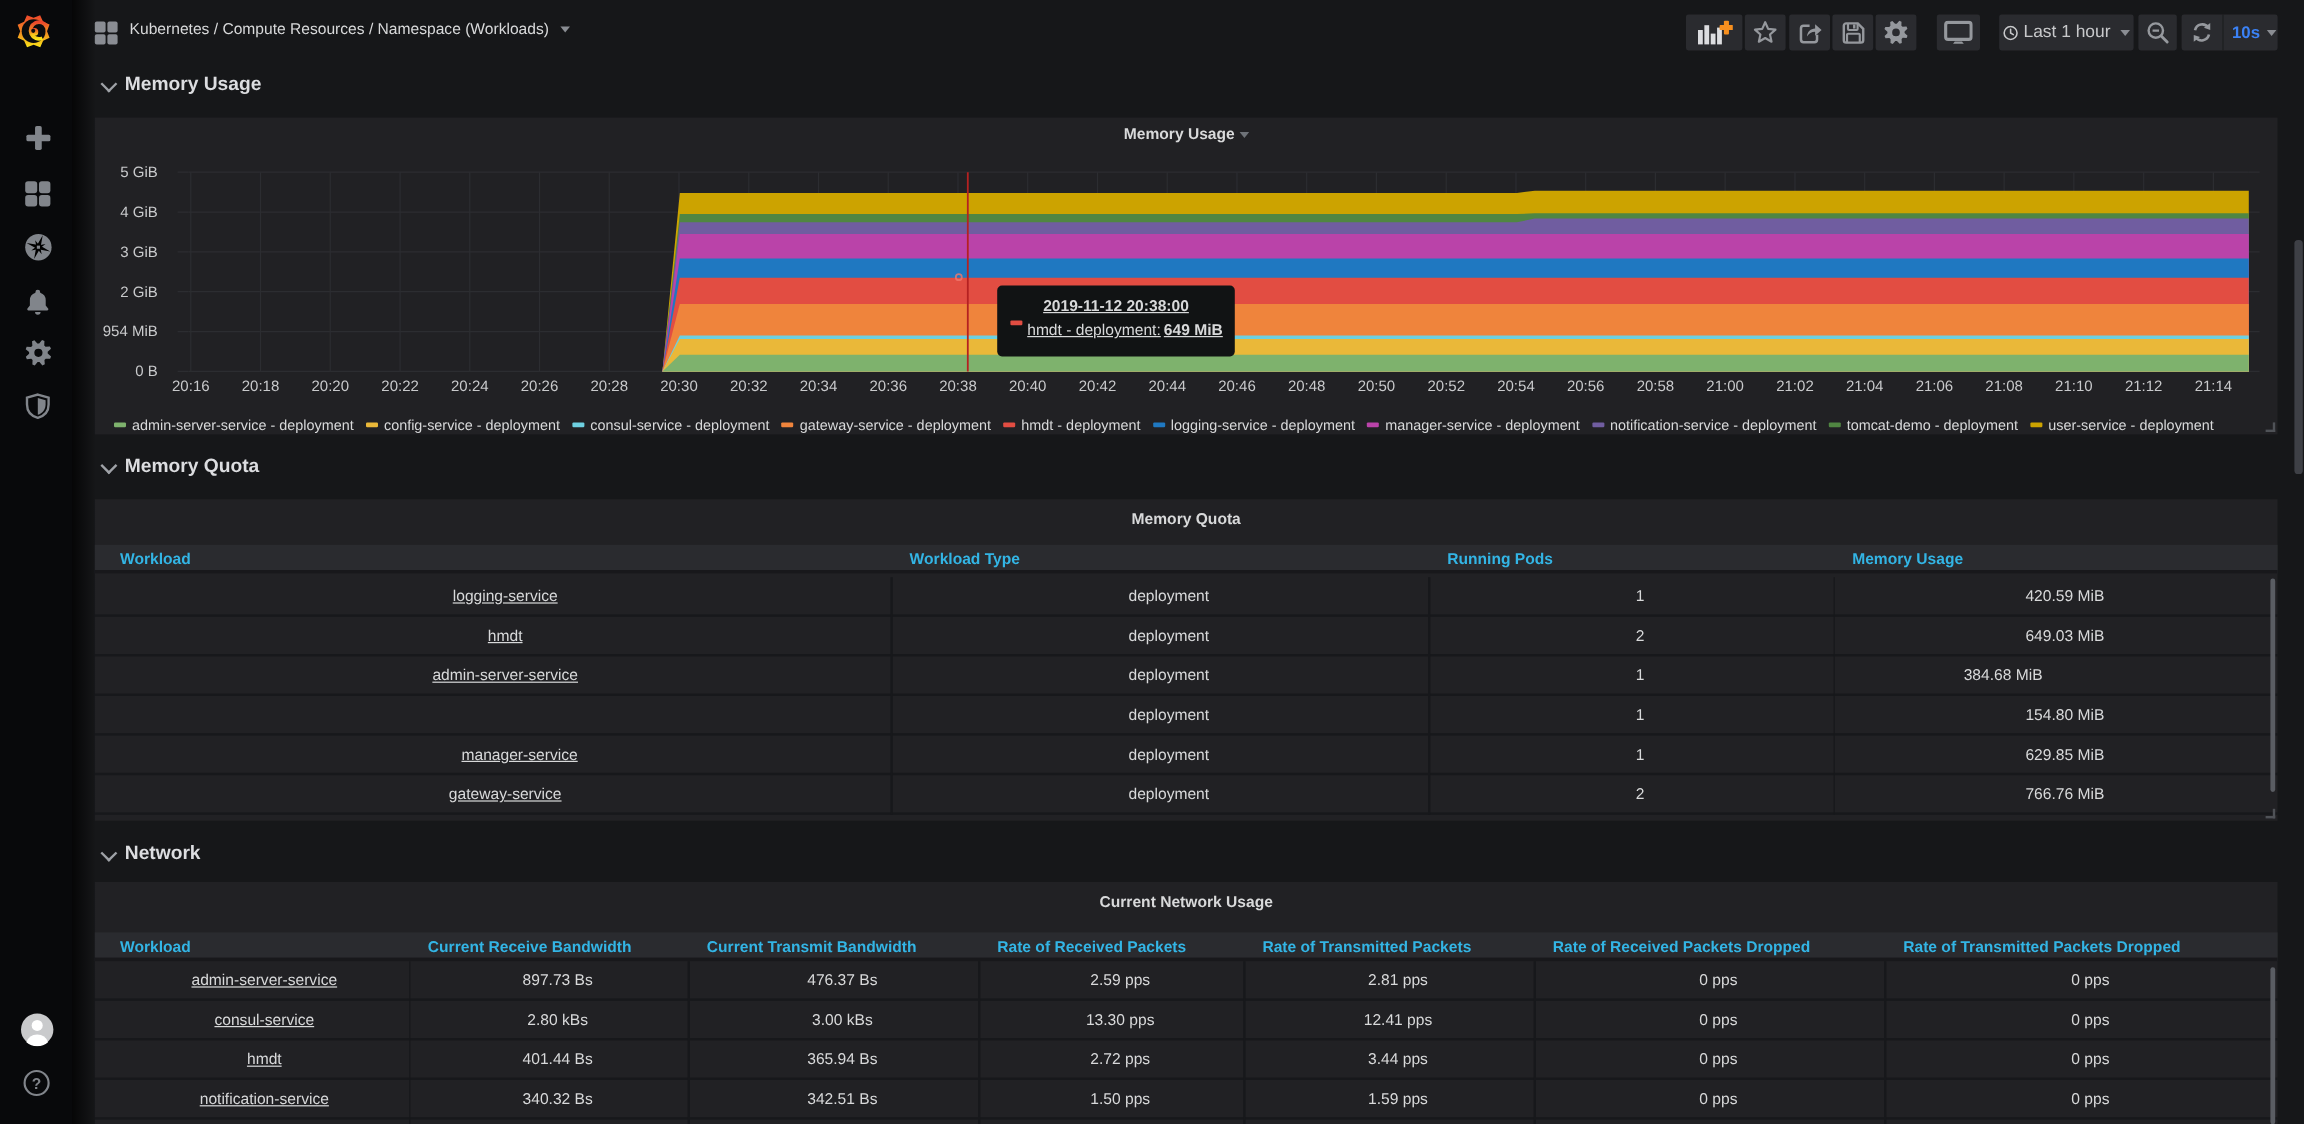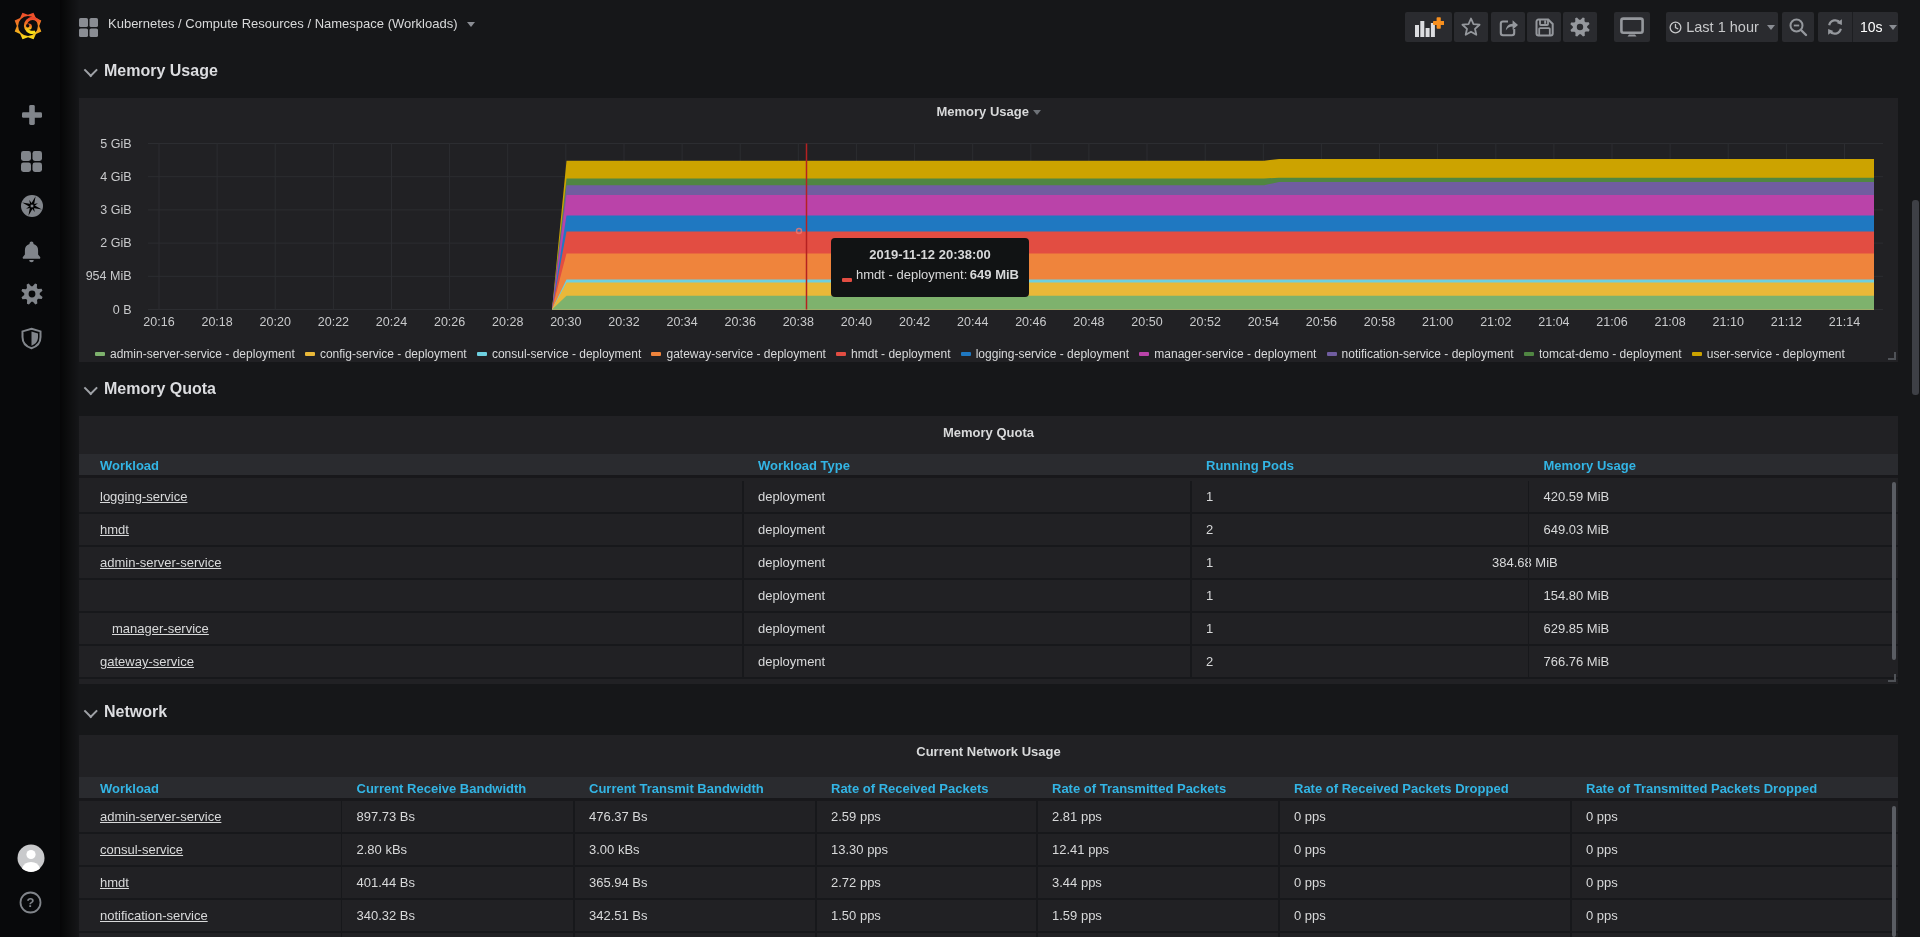--- a/index.html
+++ b/index.html
@@ -26,32 +26,32 @@
   font-weight:bold; color:#d8d9da; }
 
 .ax { font-family:"Liberation Sans",sans-serif; font-size:12.5px; fill:#c9cacc; }
 
 #legend { position:absolute; left:16px; right:53px; top:249px; display:flex;
   justify-content:space-between; align-items:center; font-size:12px; color:#d8d9da; white-space:nowrap; }
 .li { display:inline-flex; align-items:center; }
 .ld { display:inline-block; width:10px; height:4px; border-radius:1px; margin-right:5px; }
 
 #tooltip { position:absolute; left:752px; top:140.5px; width:198px; height:59px;
-  background:#111314; border-radius:4px; z-index:3; font-size:13px; padding-top:9px; }
+  background:#111314; border-radius:4px; z-index:3; font-size:13px; padding-top:9px;text-decoration:underline; }
 #tooltip .tt1 { text-align:center; font-weight:bold; color:#d8d9da; }
-#tooltip .tt2 { display:flex; align-items:flex-end; margin:5px 10px 0 11px; }
+#tooltip .tt2 { display:flex; align-items:flex-start; margin:5px 10px 0 11px; }
 #tooltip .td { width:10px; height:4px; background:#E24D42; border-radius:1px; margin-right:4px; }
 #tooltip .tv { margin-left:auto; font-weight:bold; }
 
 .thead { position:absolute; left:0; width:100%; height:24px; background:#2a2b2f; border-bottom:3px solid #18181b; }
 .hc { position:absolute; top:4px; font-size:13px; font-weight:bold; color:#33b5e5; padding-left:16px; }
 .c1 { padding-left:21px !important; }
 .trow { position:relative; height:33px; border-bottom:2px solid #17181b; }
 .c { position:absolute; top:0; height:33px; line-height:32px; font-size:13px; padding-left:16px;
-  white-space:nowrap; overflow:hidden; }
+  white-space:nowrap; overflow:hidden;text-align:center; }
 .lnk { text-decoration:underline; }
 .vdiv { position:absolute; top:0; bottom:0; width:1.5px; background:#17181b; }
 .tscroll { position:absolute; right:2px; width:4px; background:#5a5d63; border-radius:2px; }
 .resize { position:absolute; right:2px; bottom:2px; width:8px; height:8px;
   border-right:2px solid #4f5257; border-bottom:2px solid #4f5257; }
 </style></head>
 <body>
 <div id="sideshadow"></div>
 <div id="sidebar">
   <div class="abs" style="left:13px;top:10px"><svg width="30" height="32" viewBox="0 0 30 32">
@@ -179,21 +179,21 @@
 <div class="navbtn" style="left:1818px;width:80px;font-size:14px;justify-content:flex-start">
   <span style="display:flex;margin-left:8px">
       <svg width="18" height="18" viewBox="0 0 18 18">
 <path d="M3.2 7.2 A6.2 6.2 0 0 1 14.3 4.9" fill="none" stroke="#95989d" stroke-width="2.2"></path>
 <polygon points="15.9,1.2 15.9,6.9 10.6,5.1" fill="#95989d"></polygon>
 <path d="M14.8 10.8 A6.2 6.2 0 0 1 3.7 13.1" fill="none" stroke="#95989d" stroke-width="2.2"></path>
 <polygon points="2.1,16.8 2.1,11.1 7.4,12.9" fill="#95989d"></polygon>
 </svg>
     </span>
   <span style="width:1px;height:30px;background:#1d1e21;margin-left:8px"></span>
-  <span style="color:#ffffff;font-weight:normal;margin-left:7px">10s</span>
+  <span style="color:#3b82f6;font-weight:bold;margin-left:7px">10s</span>
     <span class="caret" style="margin-left:6px"></span>
   </div>
 
 <div class="chev" style="left:86px;top:64px"></div>
 <div class="rowhead" style="left:104px;top:62px">Memory Usage</div>
 <div class="chev" style="left:86px;top:382px"></div>
 <div class="rowhead" style="left:104px;top:380px">Memory Quota</div>
 <div class="chev" style="left:86px;top:705px"></div>
 <div class="rowhead" style="left:104px;top:703px">Network</div>
 

